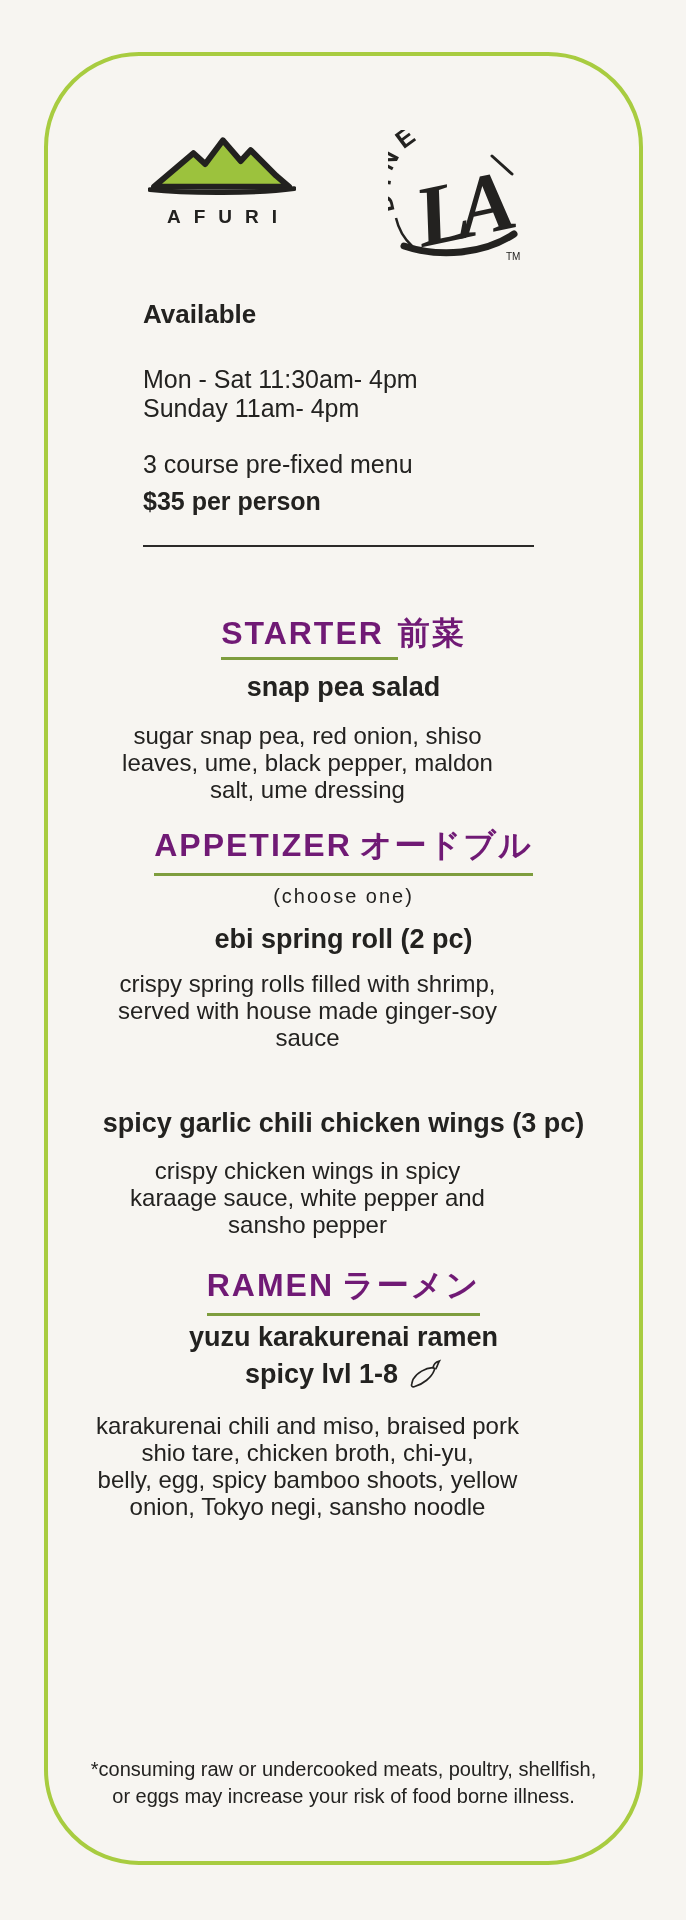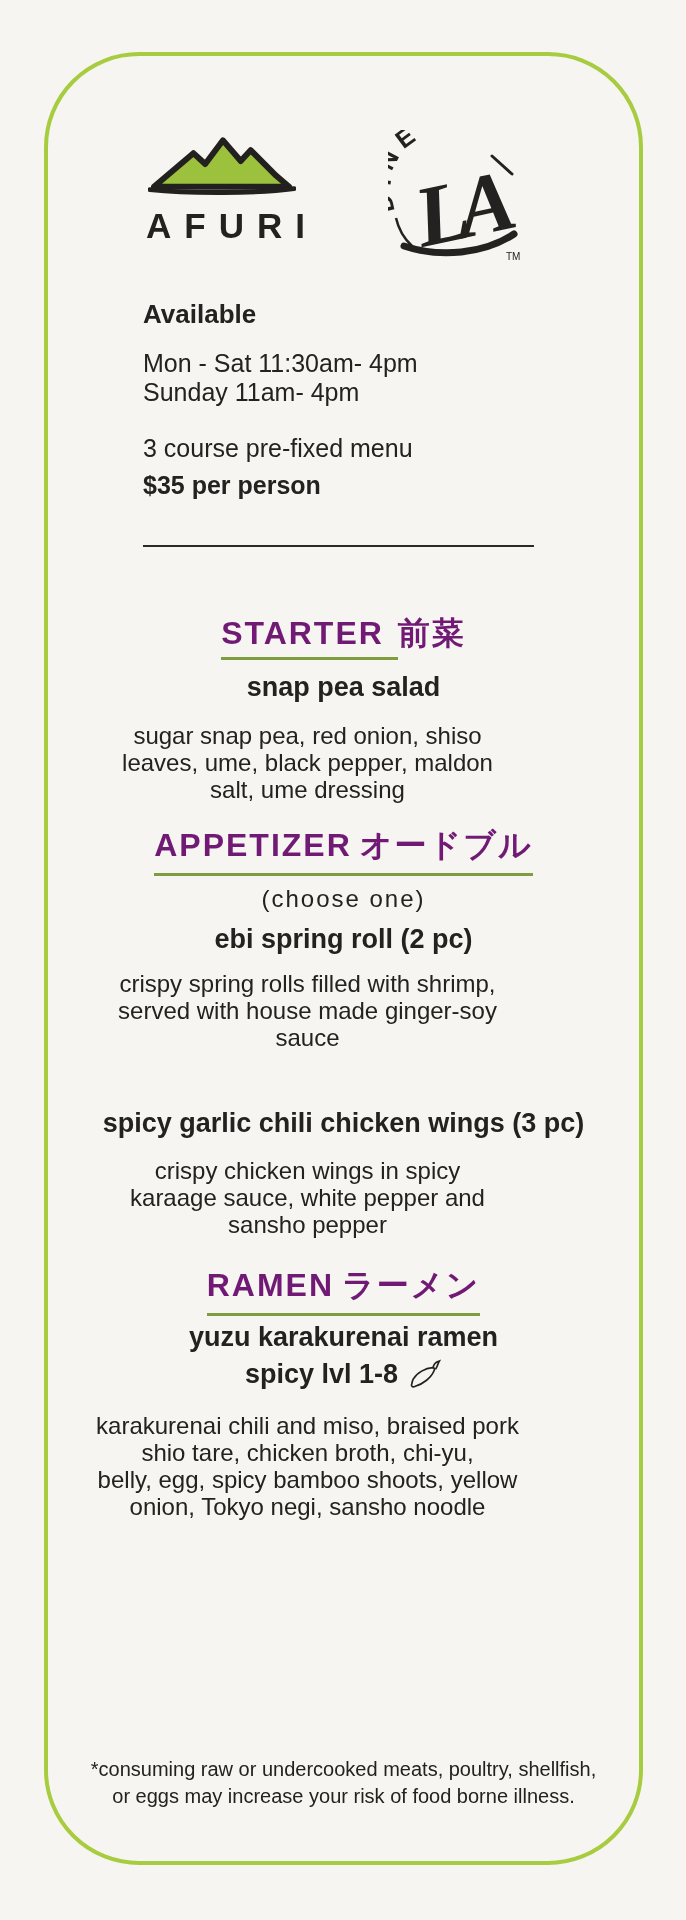--- a/index.html
+++ b/index.html
@@ -8,42 +8,42 @@
     background:#f7f5f1;color:#232220;
     font-family:"Liberation Sans", sans-serif;
   }
   .border-frame{
     position:absolute;left:44px;top:52px;width:599px;height:1813px;
     border:4px solid #a8cc40;border-radius:95px;box-sizing:border-box;
   }
   
   .afuri{position:absolute;left:146px;top:130px;width:152px;text-align:center;}
   .afuri svg{width:148px;height:66px;display:block;margin:0 auto;}
-  .afuri-label{margin-top:10px;font-size:35px;font-weight:bold;letter-spacing:13px;margin-right:-13px;color:#232220;}
+  .afuri-label{margin-top:10px;font-size:19px;font-weight:bold;letter-spacing:13px;margin-right:-13px;color:#232220;}
   .dinela{position:absolute;left:388px;top:130px;width:136px;height:136px;}
   
   .availability{position:absolute;left:143px;top:300px;width:430px;font-size:25px;line-height:29px;}
-  .avail-title{font-size:26px;font-weight:bold;margin-bottom:20px;}
+  .avail-title{font-size:26px;font-weight:bold;margin-bottom:36px;}
   .menu-type{margin-top:27px;}
   .price{margin-top:8px;font-weight:bold;}
   .rule{position:absolute;left:143px;top:545px;width:391px;height:2px;background:#2b2a28;}
   
   .section-heading{
     position:absolute;left:44px;width:599px;margin:0;text-align:center;
     font-size:32px;font-weight:bold;letter-spacing:2px;color:#701a75;
   }
   .u{border-bottom:3px solid #7e9d3e;padding-bottom:5px;display:inline-block;}
   .u-trail{padding-right:14px;}
   .jp-gap{margin-left:8px;}
   .h-starter{top:612px;}
   .h-appetizer{top:824px;}
   .h-ramen{top:1264px;}
   .item-name{position:absolute;left:44px;width:599px;text-align:center;font-size:27px;font-weight:bold;}
   .desc{position:absolute;left:44px;width:527px;text-align:center;font-size:24px;line-height:27px;}
-  .note{position:absolute;left:44px;width:599px;text-align:center;font-size:24px;letter-spacing:2px;top:885px;}
+  .note{position:absolute;left:44px;width:599px;text-align:center;font-size:20px;letter-spacing:2px;top:885px;}
   .t672{top:672px}.t722{top:722px}.t924{top:924px}.t970{top:970px}
   .t1108{top:1108px}.t1157{top:1157px}.t1322{top:1322px}.t1358{top:1358px}.t1412{top:1412px}
   .spicy-line{display:flex;align-items:center;justify-content:center;gap:10px;}
   .spicy-line svg{width:34px;height:32px;}
   .footer{position:absolute;left:44px;width:599px;top:1756px;text-align:center;font-size:20px;line-height:27px;}
   
   .dl-arc-text{font-family:"Liberation Sans",sans-serif;font-size:25px;font-weight:bold;letter-spacing:7px;fill:#232220;}
   .dl-la{font-family:"Liberation Serif",serif;font-size:86px;font-weight:bold;font-style:italic;fill:#232220;letter-spacing:-10px;}
   .dl-tm{font-family:"Liberation Sans",sans-serif;font-size:10px;fill:#232220;}
 </style>

